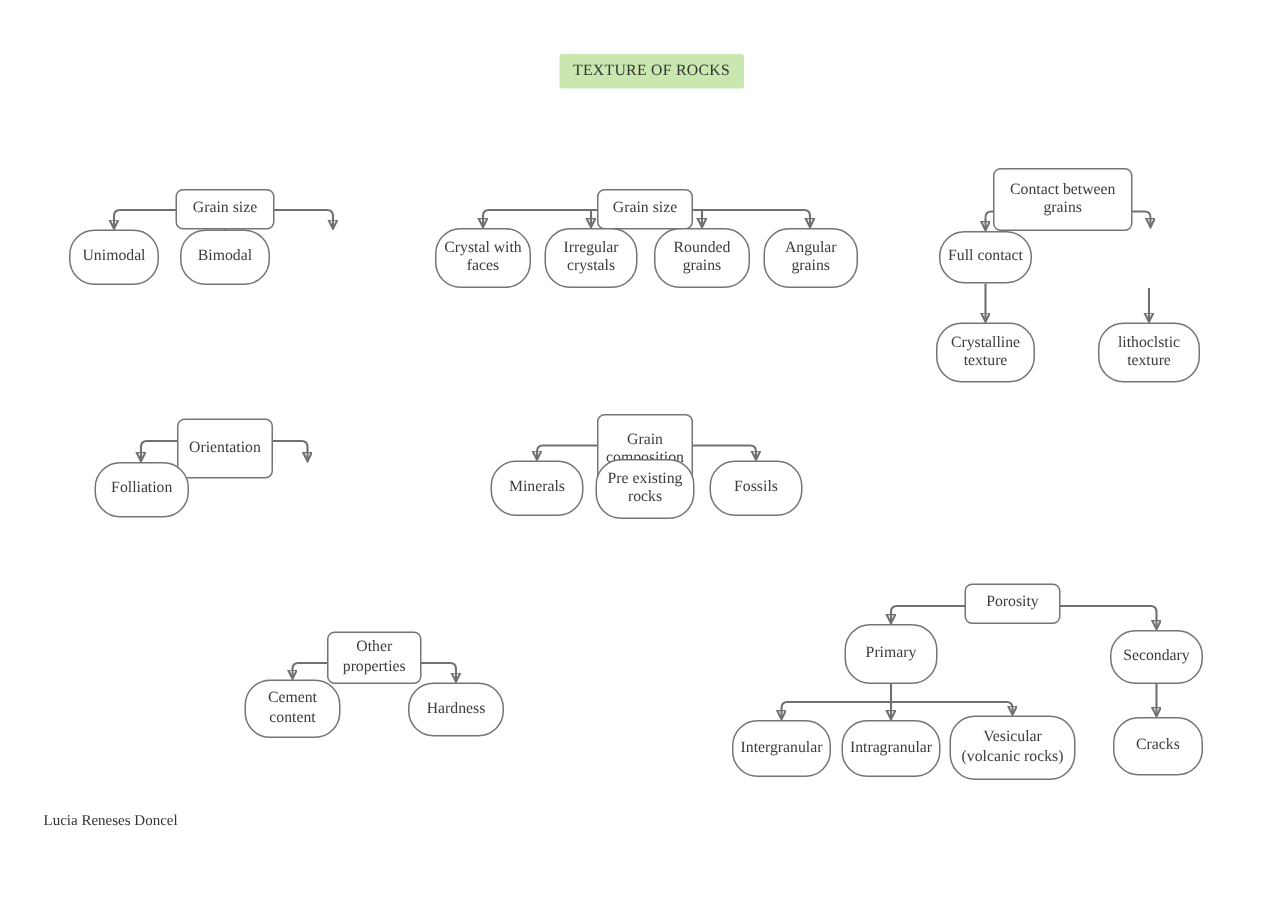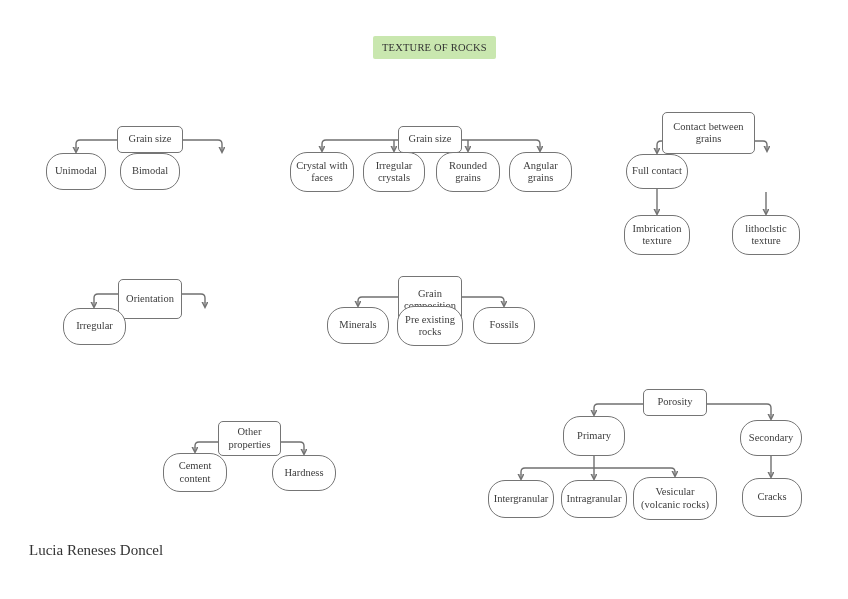--- a/index.html
+++ b/index.html
@@ -10,21 +10,21 @@
   .wires path, .wires line { stroke:#707070; stroke-width:1.4; fill:none; }
   .node { position:absolute; box-sizing:border-box; background:#ffffff;
           border:1.4px solid #757575; display:flex; align-items:center;
           justify-content:center; text-align:center; font-size:10.5px;
           line-height:1.18; color:#3c3c3c; padding:1px 3px; }
   .rect { border-radius:5px;margin-top:26px; }
   .pill { border-radius:17px; }
   .title-chip { position:absolute; left:373px; top:36px; background:#c9e7af;
           color:#333333; font-size:10.5px; letter-spacing:.2px;
           padding:6px 9px; border-radius:2px; }
-  .author { position:absolute; left:29px; top:542px; font-size:15px; color:#333333; }
+  .author { position:absolute; left:29px; top:542px; font-size:10px; color:#333333; }
 </style>
 </head>
 <body>
 
 <div id="canvas">
 
   <svg class="wires" width="848" height="599">
     <defs>
       <marker id="arw" markerWidth="7" markerHeight="7" refX="5.5" refY="3" orient="auto" markerUnits="userSpaceOnUse">
         <path d="M0 0 L6 3 L0 6 Z" fill="#707070" stroke="none"></path>
@@ -99,31 +99,31 @@
     <span>Angular grains</span>
     </div>
 
   <div class="node rect" style="left:662px;top:86px;width:93px;height:42px">
     <span>Contact between grains</span>
     </div>
   <div class="node pill" style="left:626px;top:154px;width:62px;height:35px">
     <span>Full contact</span>
     </div>
   <div class="node pill" style="left:624px;top:215px;width:66px;height:40px">
-    <span>Imbrication texture</span>
+    <span>Crystalline texture</span>
     </div>
   <div class="node pill" style="left:732px;top:215px;width:68px;height:40px">
     <span>lithoclstic texture</span>
     </div>
 
   <div class="node rect" style="left:118px;top:253px;width:64px;height:40px">
     <span>Orientation</span>
     </div>
   <div class="node pill" style="left:63px;top:308px;width:63px;height:37px">
-    <span>Irregular</span>
+    <span>Folliation</span>
     </div>
 
   <div class="node rect" style="left:398px;top:250px;width:64px;height:48px">
     <span>Grain composition</span>
     </div>
   <div class="node pill" style="left:327px;top:307px;width:62px;height:37px">
     <span>Minerals</span>
     </div>
   <div class="node pill" style="left:397px;top:306px;width:66px;height:40px">
     <span>Pre existing rocks</span>

